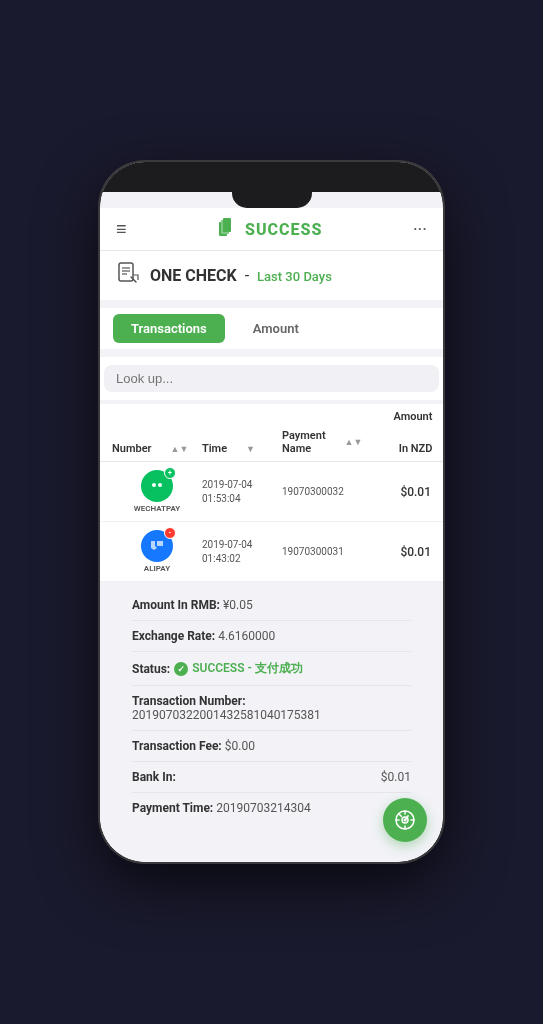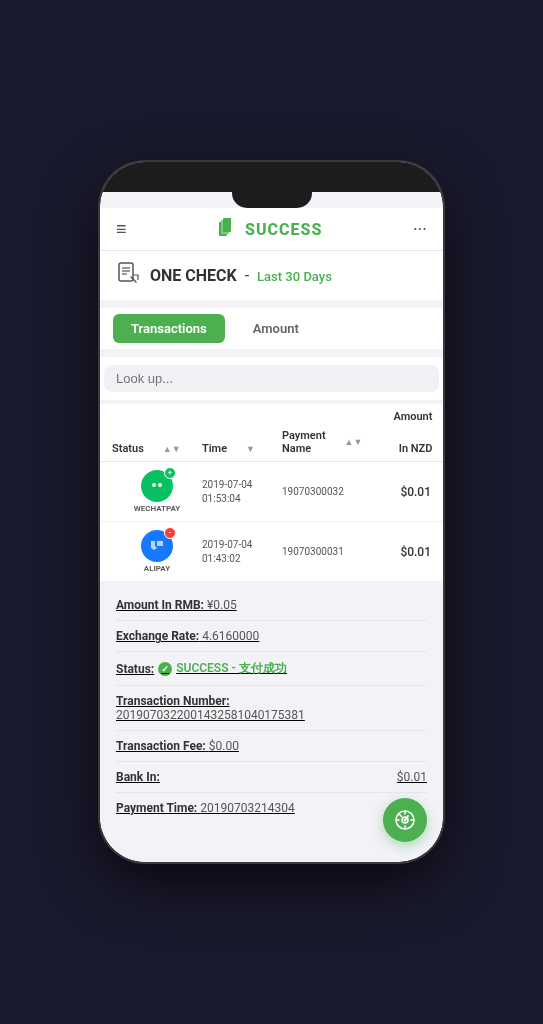--- a/index.html
+++ b/index.html
@@ -255,22 +255,21 @@
     }
     .amount-cell {
       font-size: 12px;
       color: #333;
       font-weight: 500;
       text-align: right;
     }
     
     .detail-section {
       background: #f2f2f7;
-      padding: 8px 16px;
-      text-decoration: underline;
+      padding: 8px 32px;
     }
     .detail-row {
       padding: 8px 0;
       border-bottom: 1px solid #e5e5ea;
       font-size: 12px;
       color: #333;
     }
     .detail-row:last-child { border-bottom: none; }
     .detail-label {
       font-weight: 700;
@@ -416,21 +415,21 @@
       <div class="search-container">
         <div class="search-input-wrapper">
           <input class="search-input" type="text" placeholder="Look up..." style="">
         </div>
       </div>
 
       <div class="table-container">
 
         <div class="table-header">
           <div class="col-header">
-            <span>Status</span>
+            <span>Number</span>
             <span class="sort-arrow">▲▼</span>
           </div>
           <div class="col-header">
             <span>Time</span>
             <span class="sort-arrow">▼</span>
           </div>
           <div class="col-header">
             <span>Payment Name</span>
             <span class="sort-arrow">▲▼</span>
           </div>

